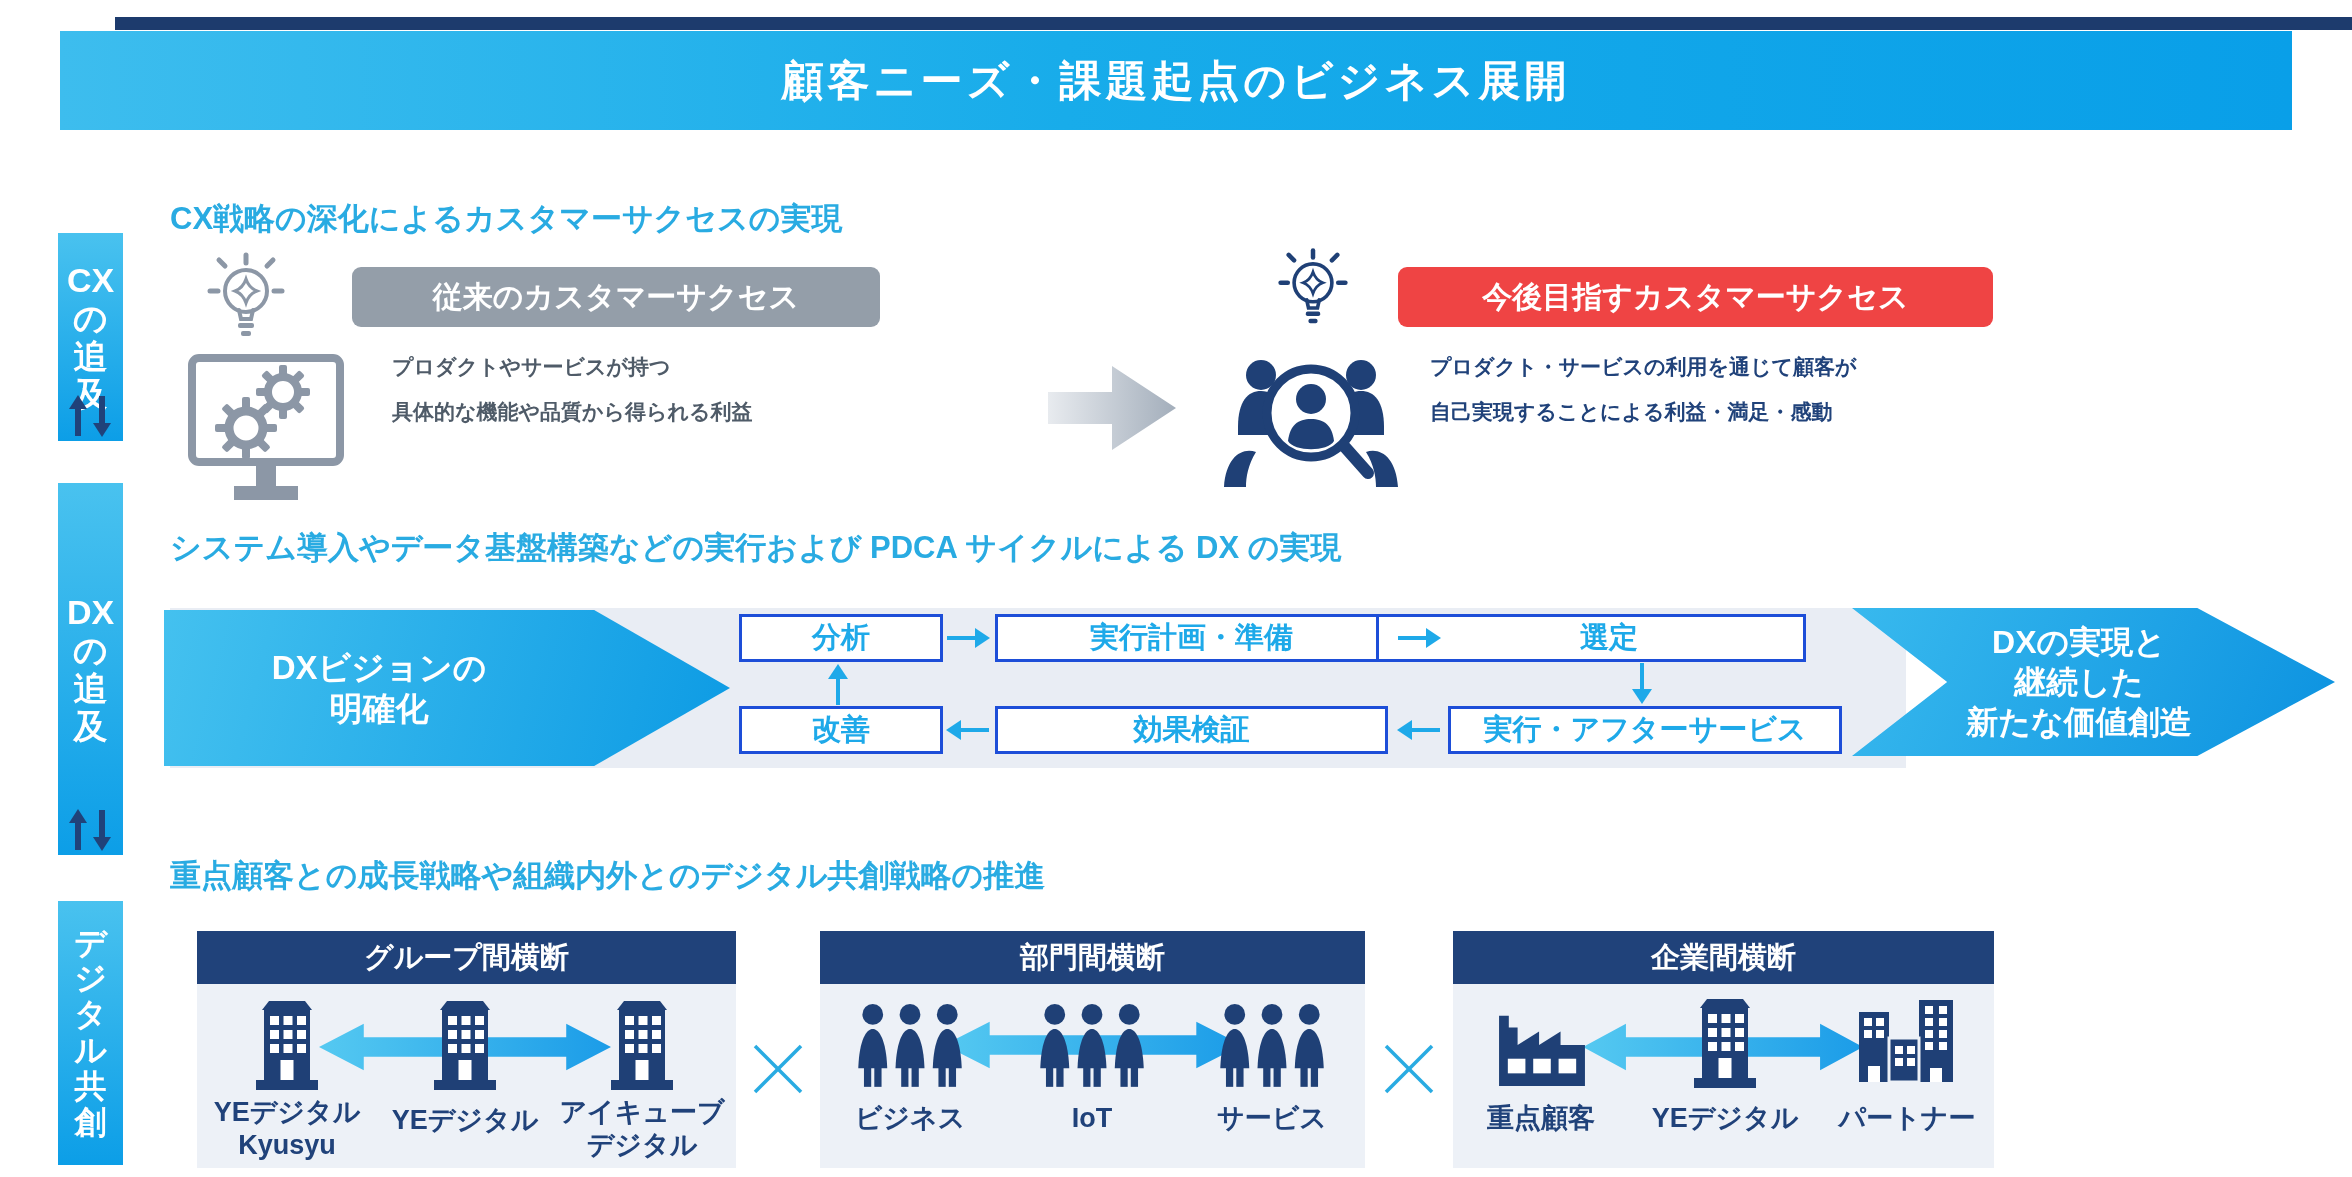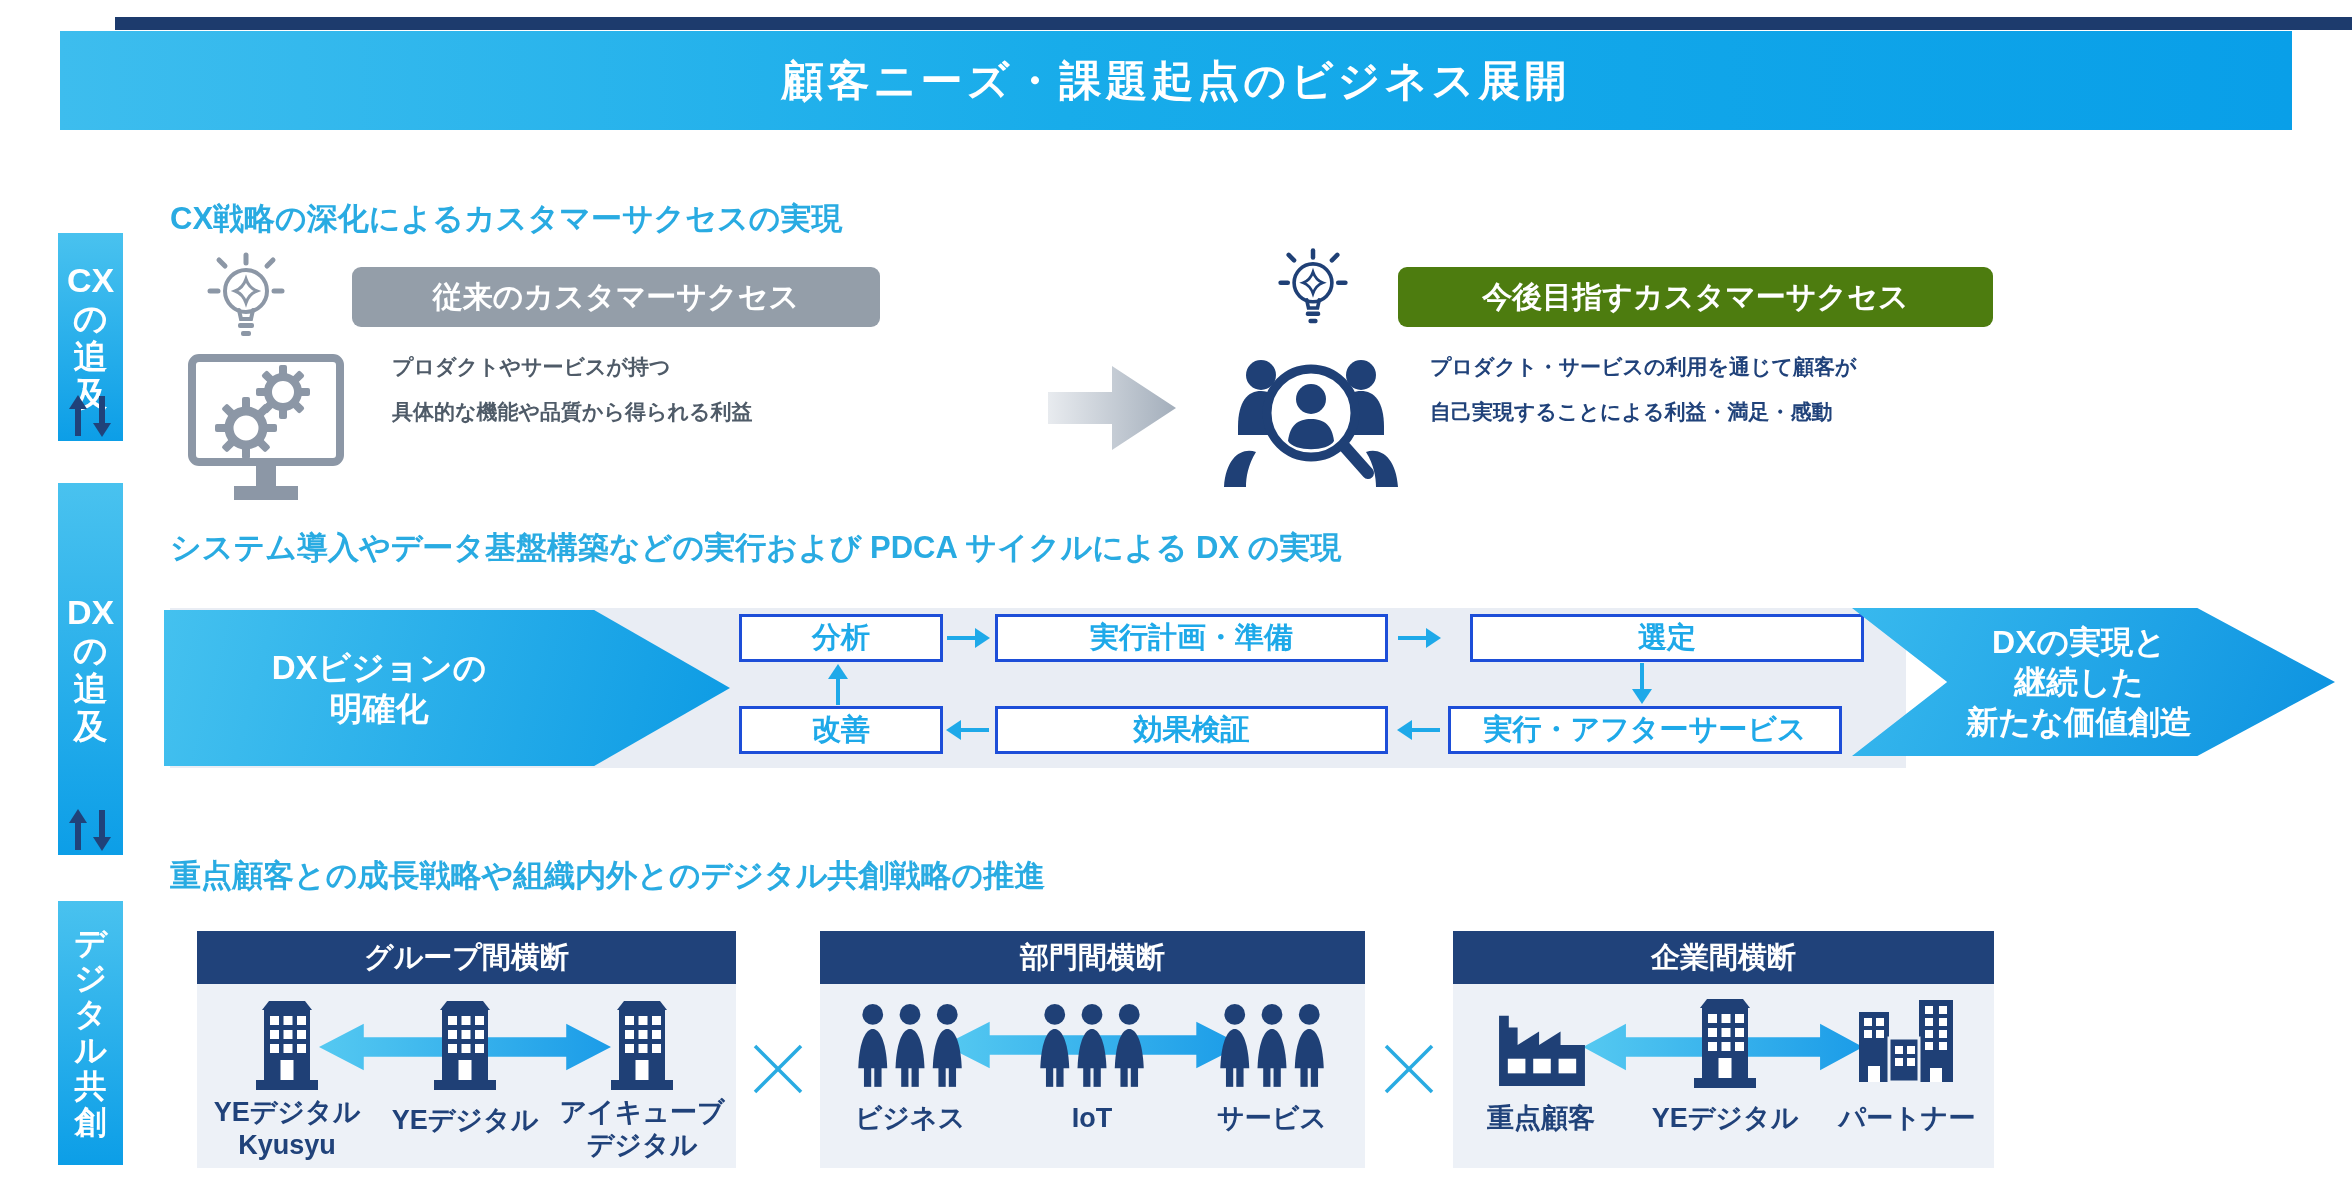--- a/index.html
+++ b/index.html
@@ -27,21 +27,21 @@
   
   .sec-heading{color:#29abe2;font-size:31px;font-weight:bold;white-space:nowrap;}
   #head-cx{left:170px;top:198px;}
   #head-dx{left:170px;top:527px;}
   #head-cc{left:170px;top:855px;}
 
   
   .pill{height:60px;border-radius:9px;display:flex;align-items:center;justify-content:center;
         color:#fff;font-size:30px;font-weight:bold;white-space:nowrap;}
   #pill-legacy{left:352px;top:267px;width:528px;background:#949ea9;}
-  #pill-future{left:1398px;top:267px;width:595px;background:#4d7c0f;}
+  #pill-future{left:1398px;top:267px;width:595px;background:#ef4444;}
   .desc{font-size:21px;line-height:45px;font-weight:bold;white-space:nowrap;}
   #desc-legacy{left:392px;top:344px;color:#4f5b68;}
   #desc-future{left:1430px;top:344px;color:#20427a;}
   .gray-arrow{left:1048px;top:366px;width:128px;height:84px;
         background:linear-gradient(90deg,#e8ebef,#a3aebb);
         clip-path:polygon(0 31%,50% 31%,50% 0,100% 50%,50% 100%,50% 69%,0 69%);}
 
   
   .flow-bg{left:170px;top:608px;width:1736px;height:160px;background:#e9edf4;}
   .flow-start{left:164px;top:610px;width:566px;height:156px;
@@ -53,21 +53,21 @@
   .flow-end{left:1852px;top:608px;width:483px;height:148px;
         background:linear-gradient(115deg,#38b9ee,#0c92e0);
         clip-path:polygon(0 0,71.5% 0,100% 50%,71.5% 100%,0 100%,19.7% 50%);}
   .flow-end-inner{position:absolute;left:17%;top:0;width:60%;height:100%;display:flex;
         flex-direction:column;align-items:center;justify-content:center;
         color:#fff;font-size:32px;font-weight:bold;line-height:1.25;text-align:center;white-space:nowrap;}
   .fbox{height:42px;background:#fff;border:3px solid #1d4ed8;color:#1ea9e9;
         display:flex;align-items:center;justify-content:center;font-size:29px;font-weight:bold;white-space:nowrap;}
   #fb-analysis{left:739px;top:614px;width:198px;}
   #fb-plan{left:995px;top:614px;width:387px;}
-  #fb-select{left:1470px;top:614px;width:388px;}
+  #fb-select{left:1376px;top:614px;width:388px;padding-left:36px;}
   #fb-improve{left:739px;top:706px;width:198px;}
   #fb-verify{left:995px;top:706px;width:387px;}
   #fb-execute{left:1448px;top:706px;width:388px;}
   .conn{overflow:visible;}
 
   
   .card{width:539px;}
   .card-header{height:53px;background:#20427a;color:#fff;display:flex;align-items:center;
         justify-content:center;font-size:29px;font-weight:bold;}
   .card-body{position:relative;height:184px;background:#edf1f7;}

